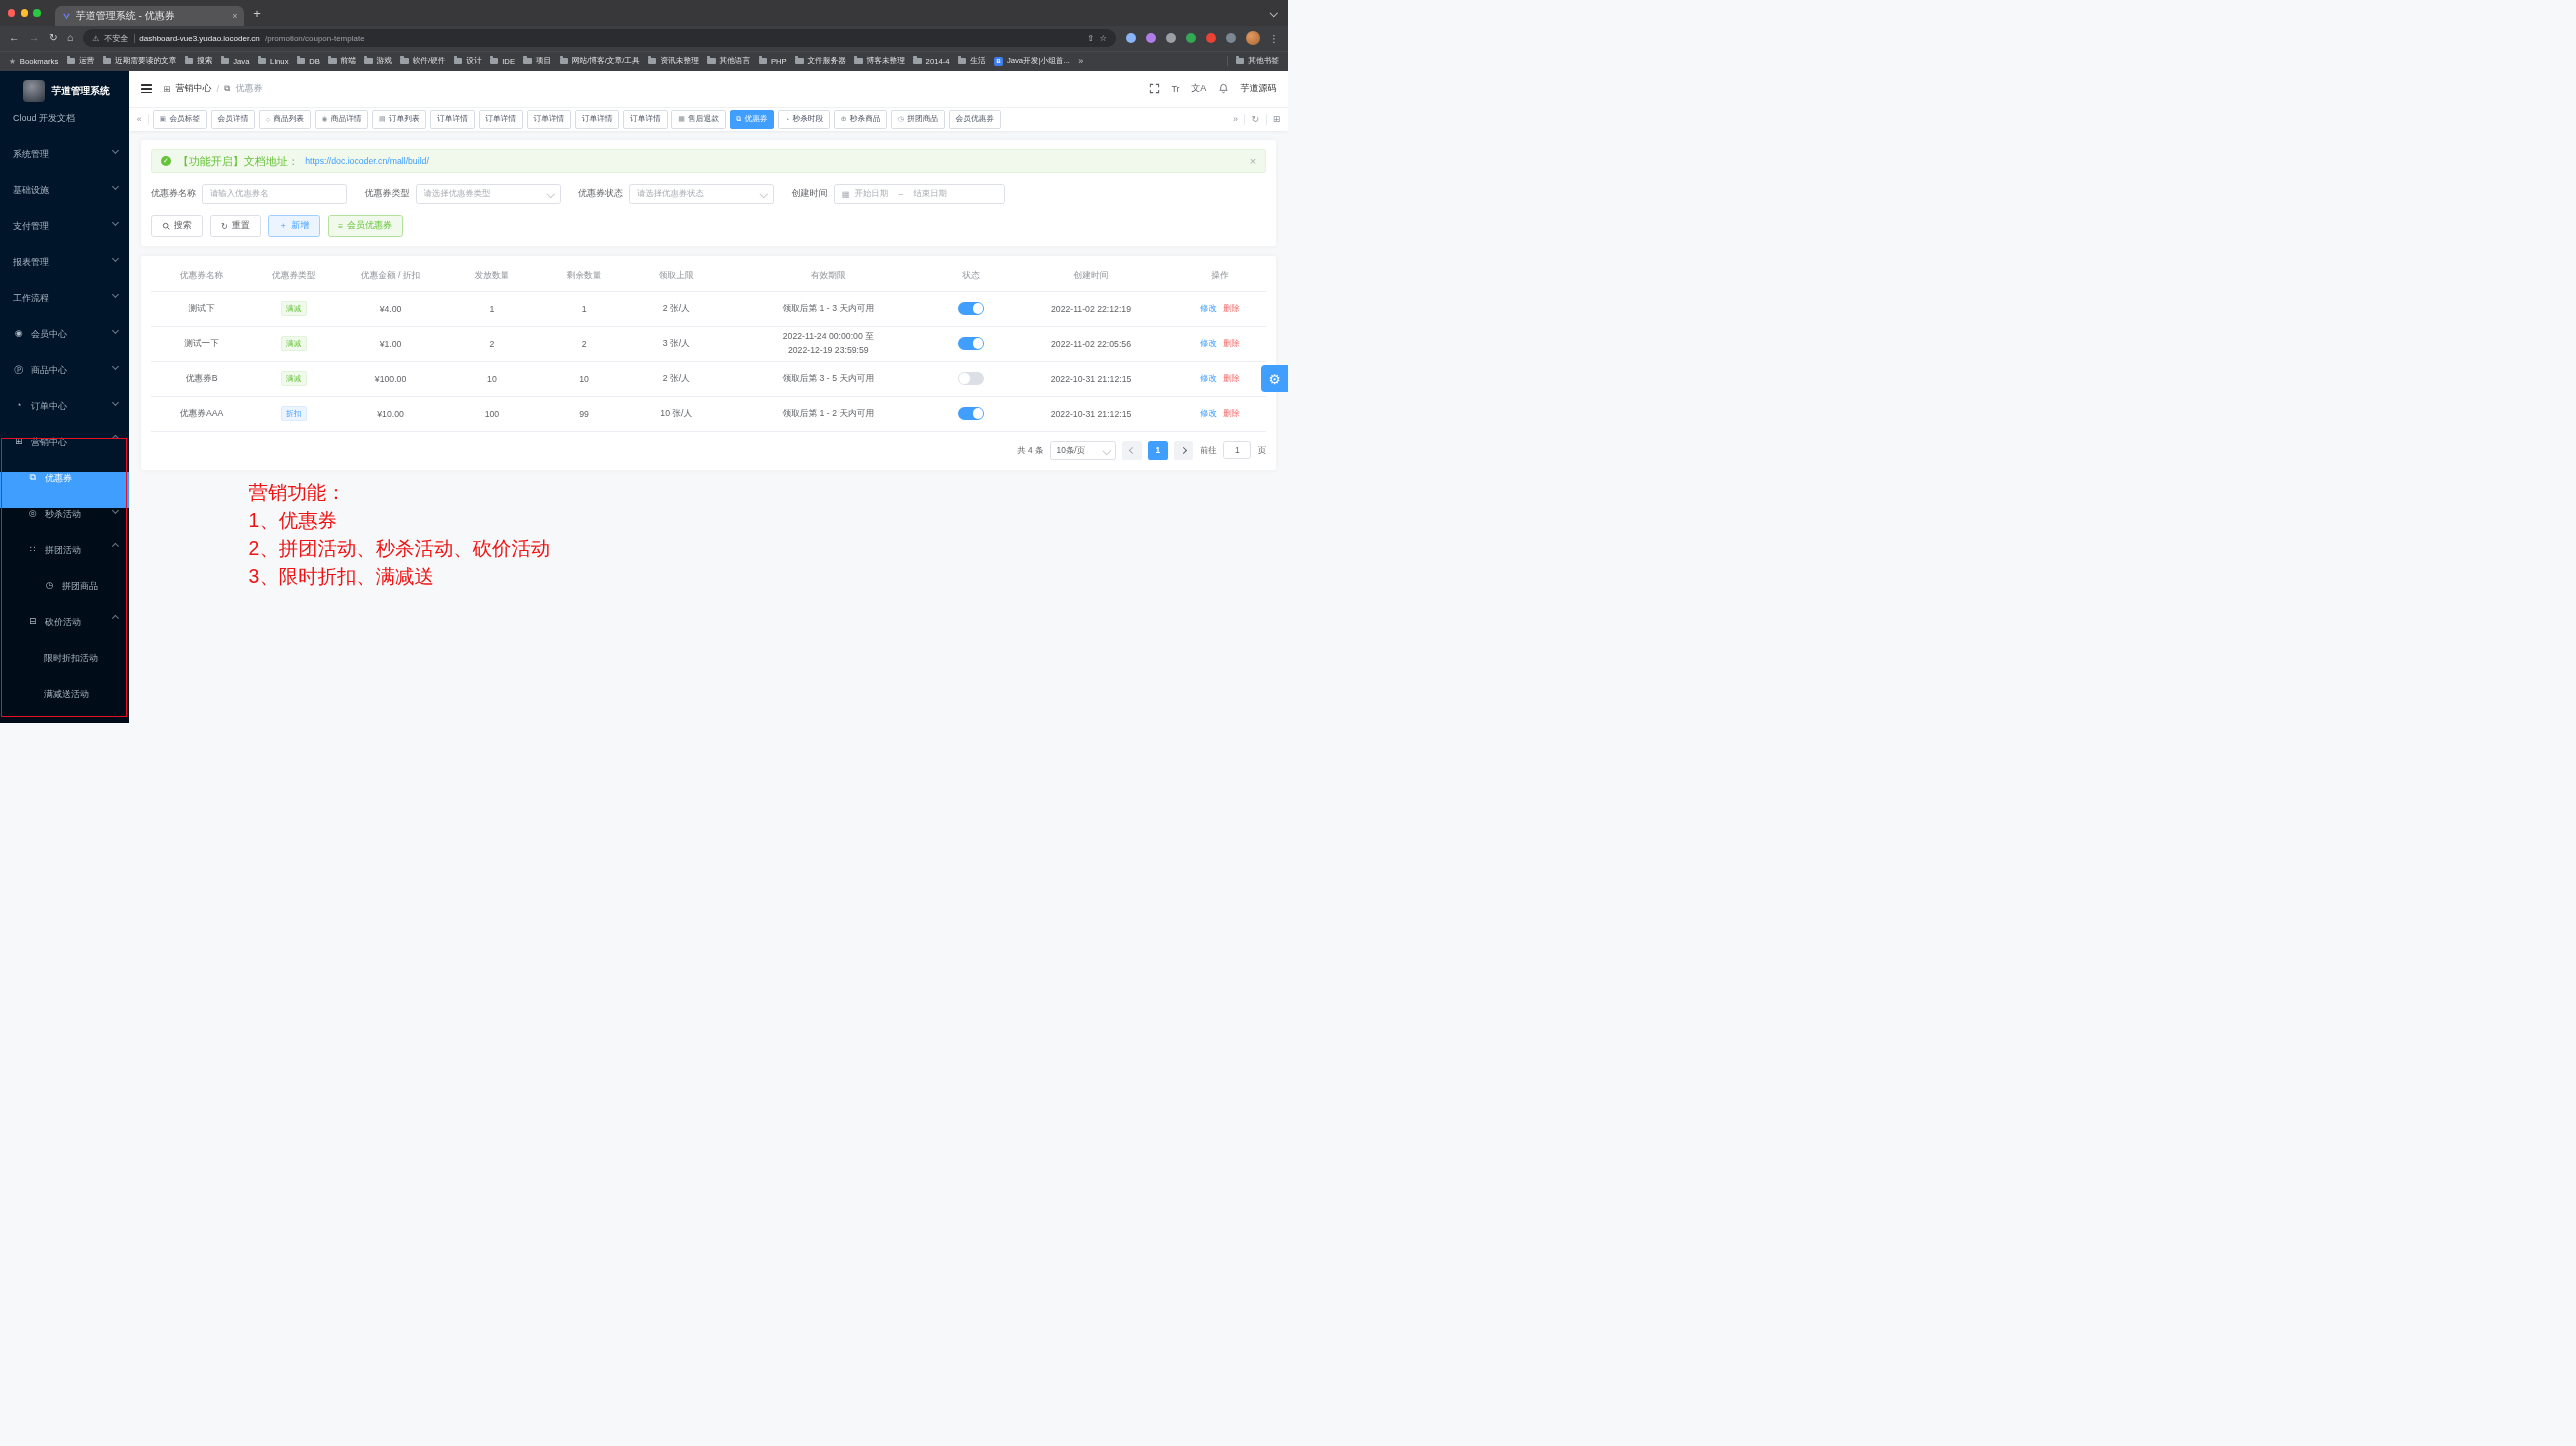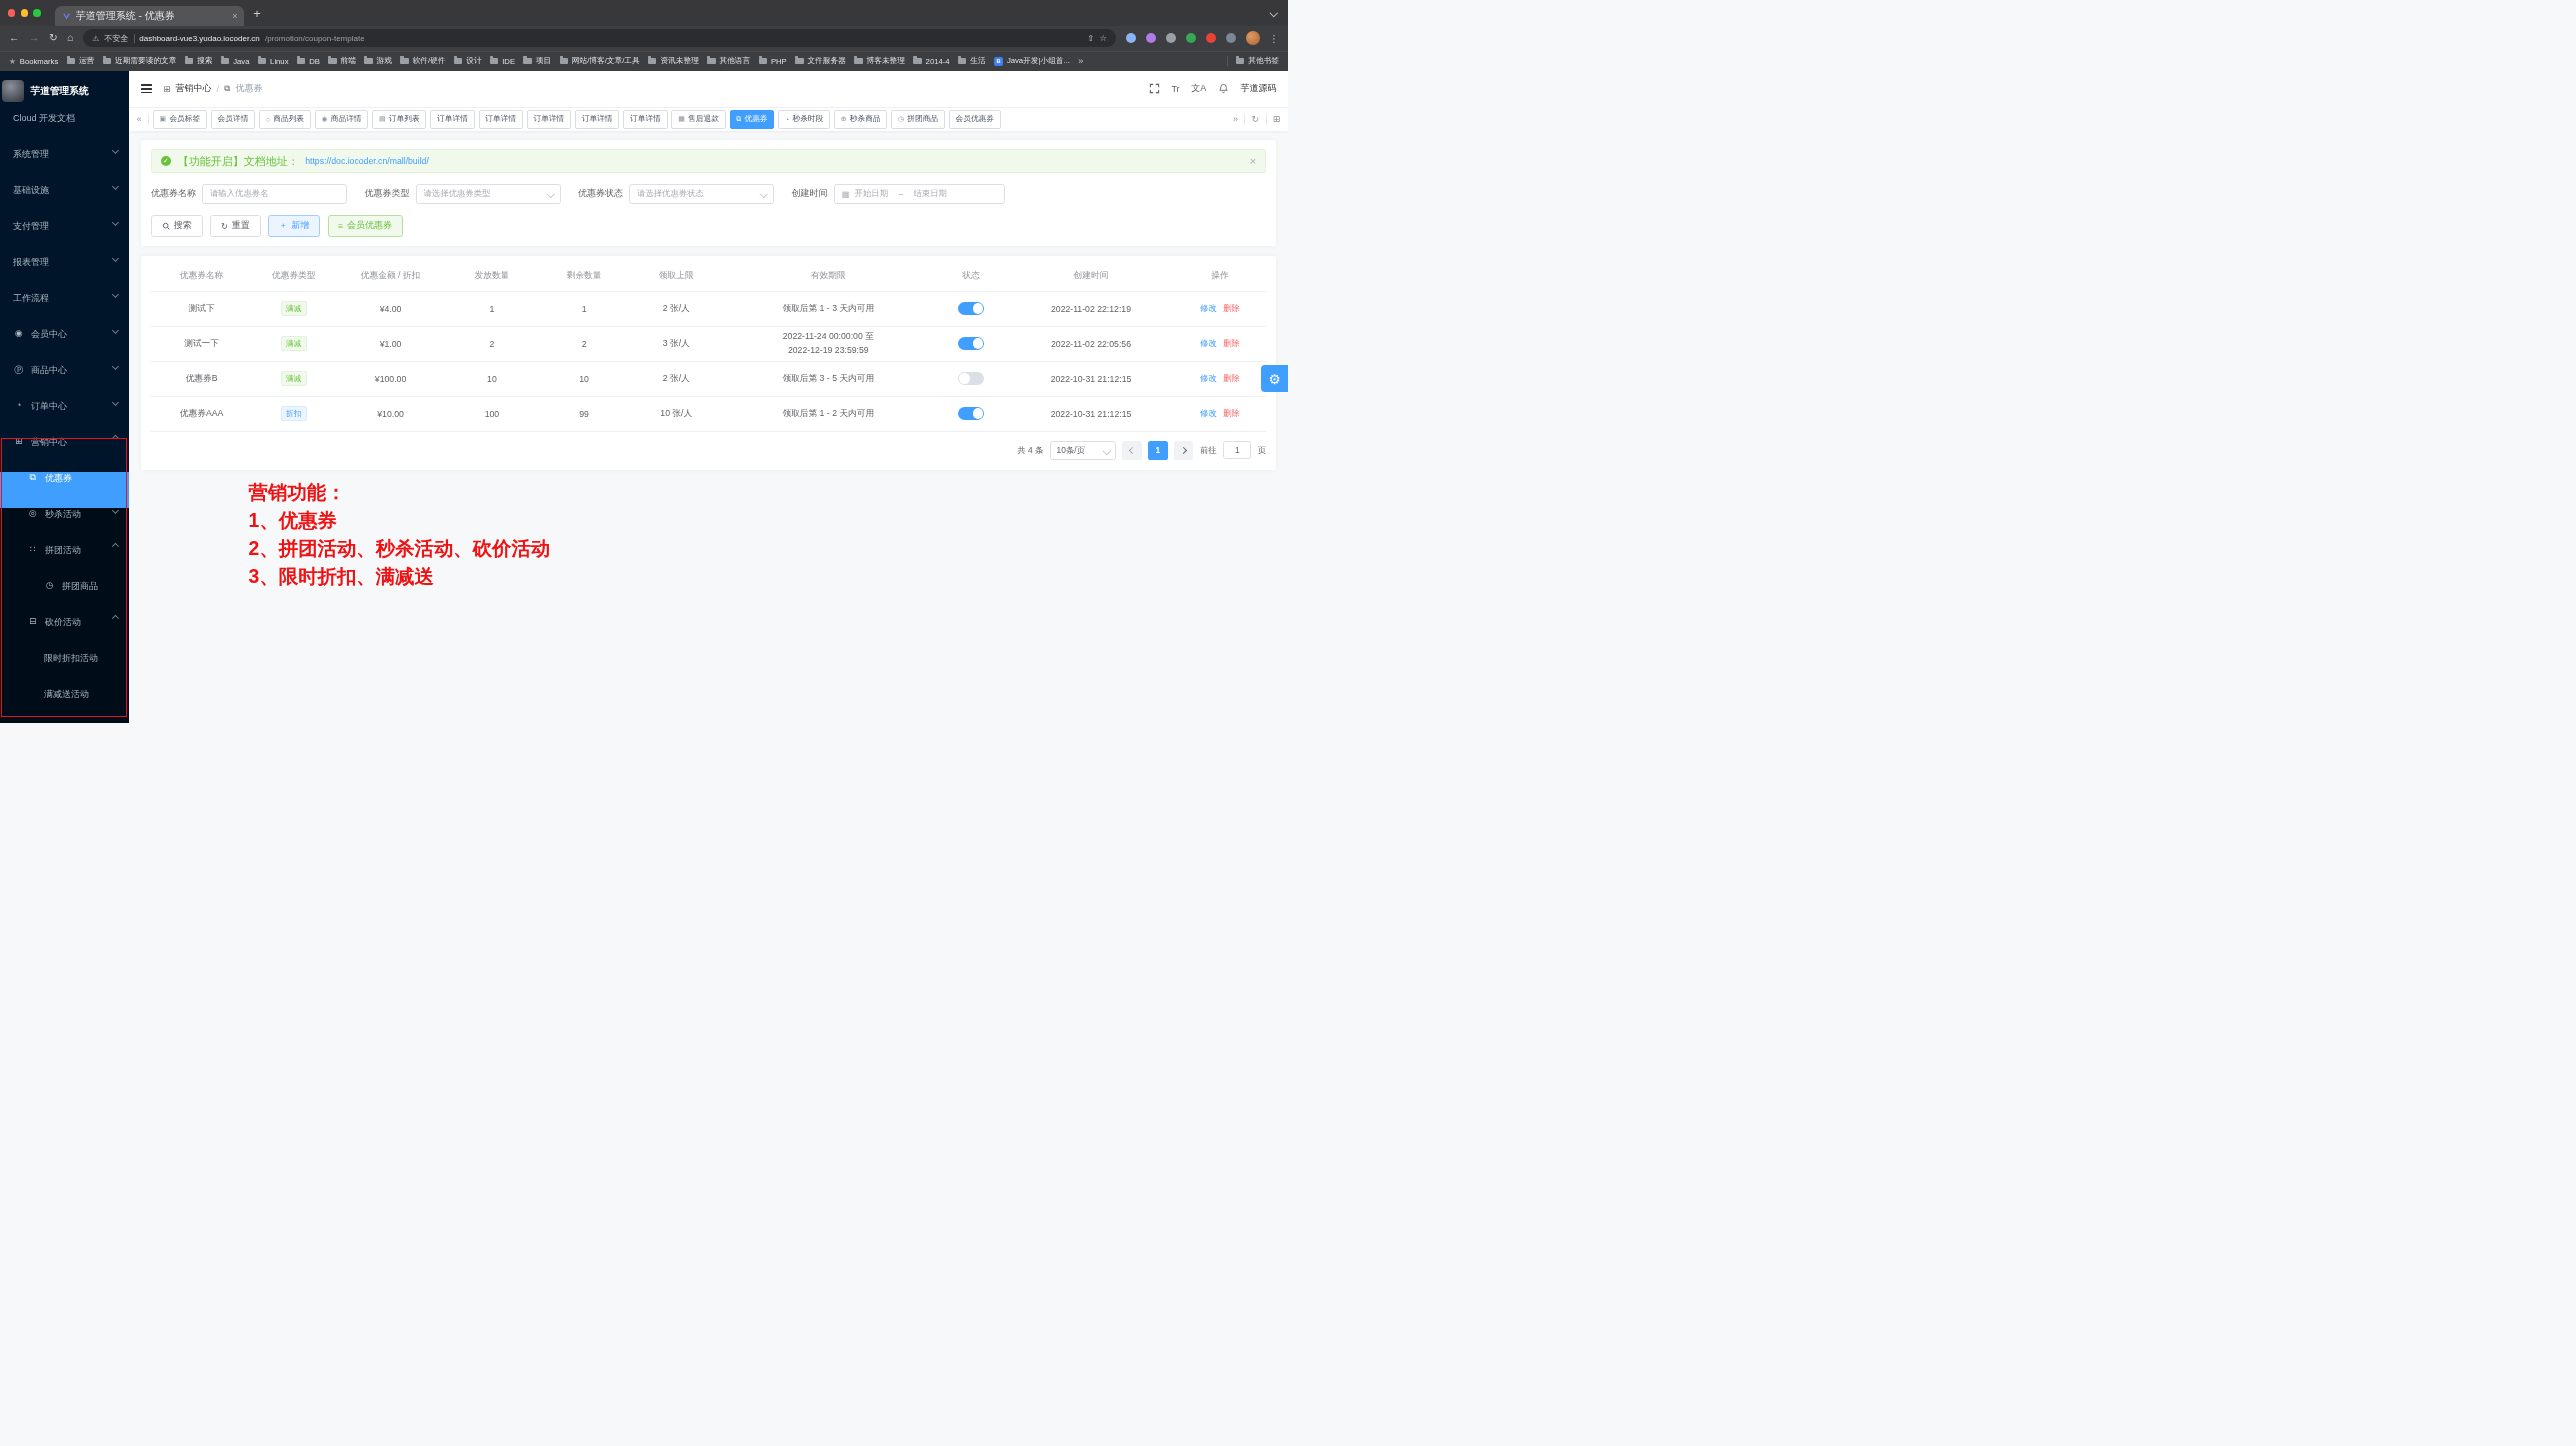--- a/index.html
+++ b/index.html
@@ -46,21 +46,21 @@
   .folder::before{content:"";position:absolute;top:-1.6px;left:0;width:3.2px;height:1.6px;background:#9aa0a6;border-radius:0.6px 0.6px 0 0}
   .bstar{color:#9aa0a6;font-size:7.7px}
   .bfav{width:9px;height:9px;border-radius:1.9px;background:#3d7ef0;color:#fff;font-size:5.8px;font-weight:700;
     display:inline-flex;align-items:center;justify-content:center}
   .bmore{color:#c7c9cc;font-size:9px}
   .bm.other{border-left:0.6px solid #55575b;padding-left:8.4px}
 
   
   .app{display:flex;height:654px}
   .sidebar{width:129px;background:#001529;color:#a9b6c3;position:relative;flex:0 0 auto;z-index:6;overflow:hidden}
-  .slogo{height:41px;display:flex;align-items:center;gap:6.5px;padding-left:2px}
+  .slogo{height:41px;display:flex;align-items:center;gap:6.5px;padding-left:23px}
   .lavatar{width:22px;height:22px;border-radius:3.9px;background:radial-gradient(circle at 40% 30%,#8b9099,#2d333c)}
   .ltitle{color:#fff;font-size:9.7px;font-weight:600}
   .sitem{height:36px;display:flex;gap:6.5px;padding:0 11.6px 0 13px;font-size:9px;cursor:pointer}
   .sitem .chv{margin-left:auto;color:#6f7c8a;width:3.9px;height:3.9px}
   .sicon{width:11.6px;text-align:center;font-size:9px;flex:0 0 auto}
   .lv2{padding-left:27px;background:#000c17}
   .lv3{padding-left:44px;background:#000c17}
   .sitem.active{background:var(--primary,#409eff);color:#fff}
   .redbox{position:absolute;left:0.6px;top:367px;width:124px;height:277px;border:1.9px solid #e81123;z-index:7;pointer-events:none}
 
@@ -138,21 +138,21 @@
     justify-content:space-between;padding:0 5.8px;background:#fff;box-sizing:border-box;cursor:pointer}
   .pbtn{width:19.4px;height:19.4px;border-radius:2.6px;background:#f0f2f5;display:flex;align-items:center;
     justify-content:center;cursor:pointer}
   .pbtn .chv{color:#a8abb2;width:3.9px;height:3.9px}
   .pbtn.next .chv{color:#606266}
   .pcur{width:19.4px;height:19.4px;border-radius:2.6px;background:var(--primary,#409eff);color:#fff;display:flex;
     align-items:center;justify-content:center;font-weight:600;cursor:pointer}
   .pgin{width:28px;height:18px;border:0.6px solid #dcdfe6;border-radius:2.6px;text-align:center;font-size:8.4px;
     color:#606266;outline:none;box-sizing:border-box;font-family:inherit}
 
-  .annotation{margin:7.7px 0 0 108px;color:var(--annotation-red,#f01212);font-size:19.4px;line-height:28px;font-weight:700}
+  .annotation{margin:7.7px 0 0 108px;color:var(--annotation-red,#f01212);font-size:19.4px;line-height:28px;font-weight:400}
 
   .bottombar{position:absolute;left:0;right:0;bottom:0;height:15.5px;background:#1b1c1e;z-index:5;
     display:flex;align-items:center;justify-content:center;padding-left:129px}
   .copyright{font-size:8.4px;color:#989ca1}
 
   .gearbtn{position:absolute;right:0;top:365px;width:27px;height:27px;background:var(--primary,#409eff);
     border-radius:3.9px 0 0 3.9px;display:flex;align-items:center;justify-content:center;color:#fff;font-size:13.6px;
     z-index:8;cursor:pointer}
 </style>
 </head>

